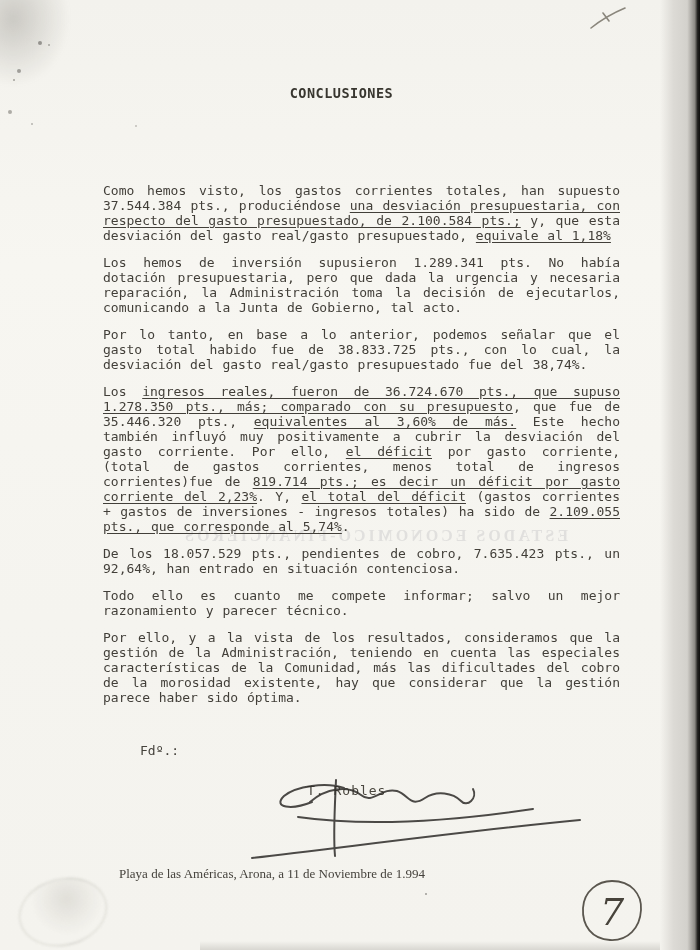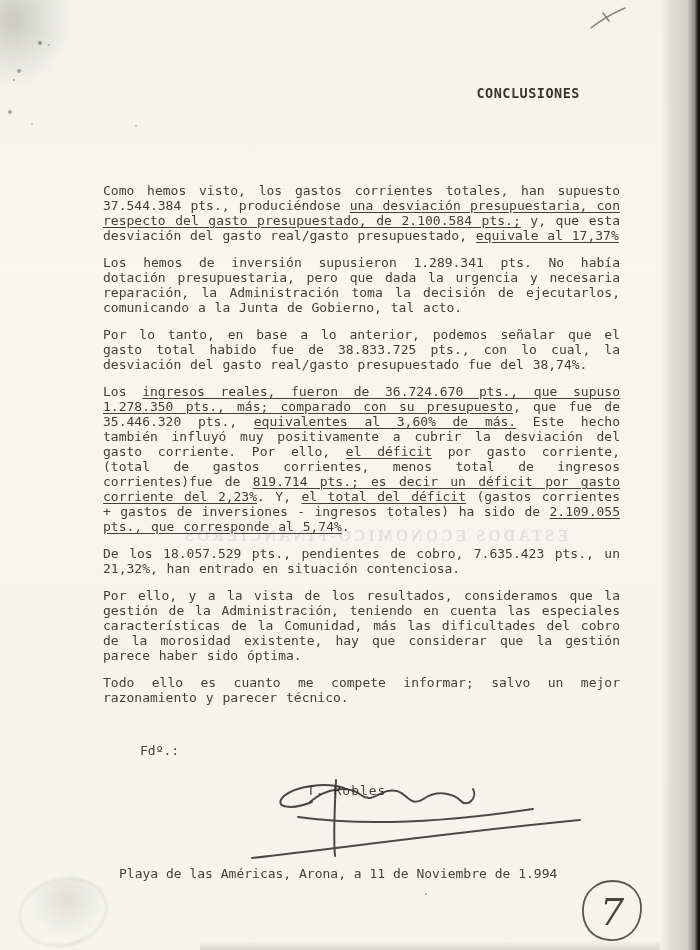--- a/index.html
+++ b/index.html
@@ -46,21 +46,21 @@
       9px 111px 0 1px rgba(86,84,78,.45),
       31px 123px 0 0 rgba(86,84,78,.40),
       425px 893px 0 0 rgba(86,84,78,.55);
   }
   
   .content{
     position:absolute;left:103px;top:85px;width:517px;
   }
   .doc-title{
     font-size:13.5px;font-weight:bold;letter-spacing:.5px;
-    color:#38362f;text-align:right;
+    color:#38362f;text-align:center;
     margin:0 40px 82px 0;
   }
   .para{
     font-size:13px;line-height:15px;
     text-align:justify;
     margin:0 0 12px 0;
     word-spacing:1px;
   }
   .para u{text-underline-offset:2px;}
   .ghost-text{
@@ -76,46 +76,46 @@
     position:absolute;left:128px;top:743px;
     font-size:13px;color:#45423c;margin-left:12px;
   }
   .typed-name{
     position:absolute;left:307px;top:783px;
     font-size:13px;color:#4a473f;letter-spacing:1px;
   }
   .signature-svg{position:absolute;left:248px;top:768px;}
   .dateline{
     position:absolute;left:119px;top:866px;
-    font-size:13px;color:#45423c;
+    font-size:13px;color:#45423c;font-family:Liberation Serif, serif;
   }
   .handmark-topright{position:absolute;left:588px;top:4px;}
   .page-circle{position:absolute;left:575px;top:875px;}
 </style>
 </head>
 <body>
 
 <div class="page">
 
   <div class="smudge-topleft"></div>
   <div class="smudge-bottomleft"></div>
   <div class="specks"></div>
 
   <div class="ghost-text">ESTADOS ECONOMICO-FINANCIEROS</div>
 
   <div class="content">
     <div class="doc-title">CONCLUSIONES</div>
     <div>
-        <div class="para"><span>Como hemos visto, los gastos corrientes totales, han supuesto 37.544.384 pts., produciéndose </span><u>una desviación presupuestaria, con respecto del gasto presupuestado, de 2.100.584 pts.;</u><span> y, que esta desviación del gasto real/gasto presupuestado, </span><u>equivale al 17,37%</u></div>
+        <div class="para"><span>Como hemos visto, los gastos corrientes totales, han supuesto 37.544.384 pts., produciéndose </span><u>una desviación presupuestaria, con respecto del gasto presupuestado, de 2.100.584 pts.;</u><span> y, que esta desviación del gasto real/gasto presupuestado, </span><u>equivale al 1,18%</u></div>
         <div class="para"><span>Los hemos de inversión supusieron 1.289.341 pts. No había dotación presupuestaria, pero que dada la urgencia y necesaria reparación, la Administración toma la decisión de ejecutarlos, comunicando a la Junta de Gobierno, tal acto.</span></div>
         <div class="para"><span>Por lo tanto, en base a lo anterior, podemos señalar que el gasto total habido fue de 38.833.725 pts., con lo cual, la desviación del gasto real/gasto presupuestado fue del 38,74%.</span></div>
         <div class="para"><span>Los </span><u>ingresos reales, fueron de 36.724.670 pts., que supuso 1.278.350 pts., más; comparado con su presupuesto</u><span>, que fue de 35.446.320 pts., </span><u>equivalentes al 3,60% de más.</u><span> Este hecho también influyó muy positivamente a cubrir la desviación del gasto corriente. Por ello, </span><u>el déficit</u><span> por gasto corriente, (total de gastos corrientes, menos total de ingresos corrientes)fue de </span><u>819.714 pts.; es decir un déficit por gasto corriente del 2,23%</u><span>. Y, </span><u>el total del déficit</u><span> (gastos corrientes + gastos de inversiones - ingresos totales) ha sido de </span><u>2.109.055 pts., que corresponde al 5,74%</u><span>.</span></div>
-        <div class="para"><span>De los 18.057.529 pts., pendientes de cobro, 7.635.423 pts., un 21,32%, han entrado en situación contenciosa.</span></div>
+        <div class="para"><span>De los 18.057.529 pts., pendientes de cobro, 7.635.423 pts., un 92,64%, han entrado en situación contenciosa.</span></div>
+        <div class="para"><span>Todo ello es cuanto me compete informar; salvo un mejor razonamiento y parecer técnico.</span></div>
         <div class="para"><span>Por ello, y a la vista de los resultados, consideramos que la gestión de la Administración, teniendo en cuenta las especiales características de la Comunidad, más las dificultades del cobro de la morosidad existente, hay que considerar que la gestión parece haber sido óptima.</span></div>
-        <div class="para"><span>Todo ello es cuanto me compete informar; salvo un mejor razonamiento y parecer técnico.</span></div>
       </div>
   </div>
 
   <div class="fdo">Fdº.:</div>
   <div class="typed-name">T. Robles</div>
   <svg class="signature-svg" width="340" height="100" viewBox="0 0 340 100">
     <g fill="none" stroke="#2e2c29" stroke-width="2" stroke-linecap="round" opacity="0.85">
       <path d="M 64,34 C 44,42 24,40 36,28 C 48,18 78,14 96,20"></path>
       <path d="M 88,12 C 87,36 85,66 87,88"></path>
       <path d="M 62,34 C 78,20 100,17 113,27 C 125,37 133,19 149,23 C 161,27 162,40 177,30 C 189,22 205,25 213,33 C 219,40 230,30 225,21"></path>

